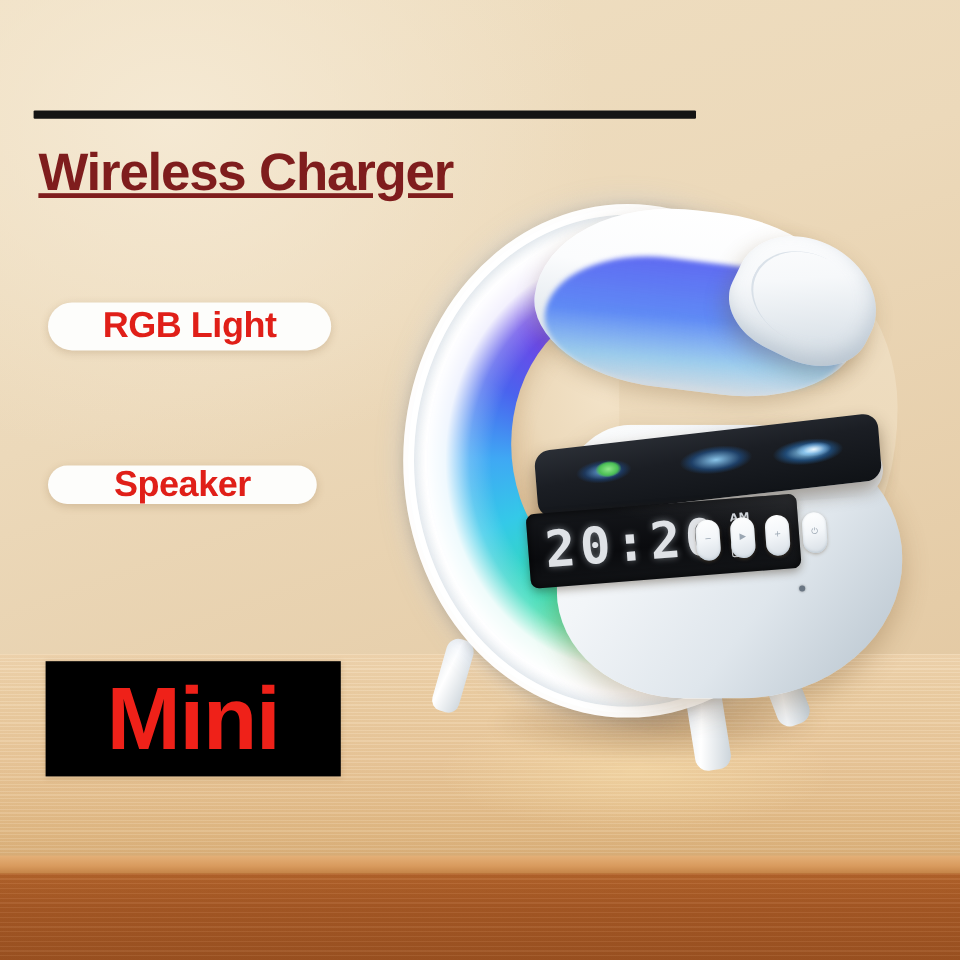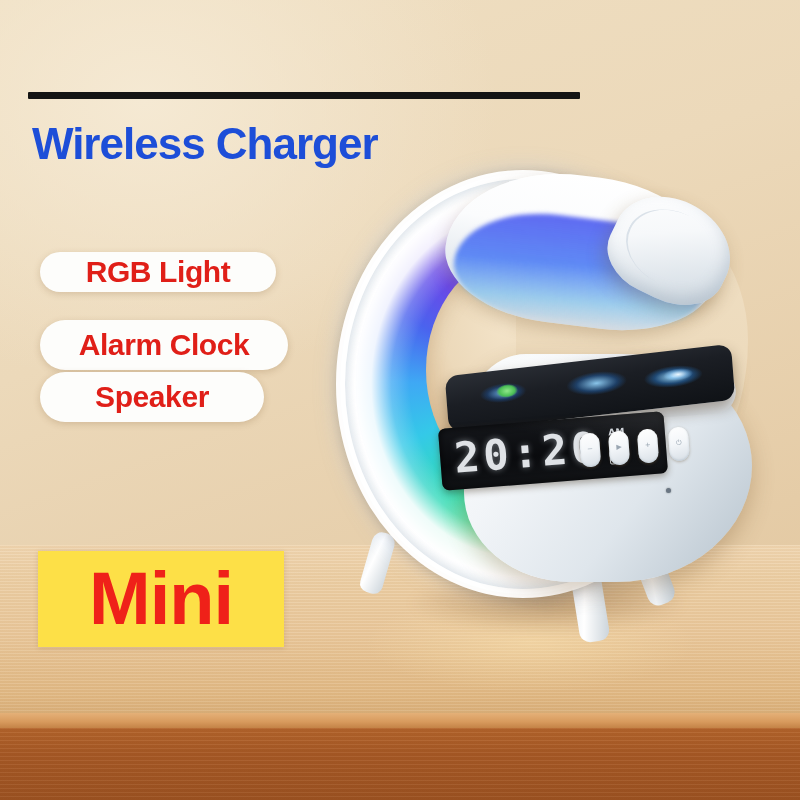--- a/index.html
+++ b/index.html
@@ -66,46 +66,46 @@
     font-size:57px; font-weight:bold; color:#121212;
     letter-spacing:-1.5px; line-height:1;
     white-space:nowrap;
   }
   .title-rule{
     position:absolute; left:28px; top:92px; width:552px; height:7px;
     background:#141414; border-radius:1px;
   }
   .title-sub{
     position:absolute; left:32px; top:122px;
-    font-size:44px; font-weight:bold; color:#1d4ed8;
-    letter-spacing:-1px; line-height:1; white-space:nowrap;
+    font-size:44px; font-weight:bold; color:#7f1d1d;
+    letter-spacing:-1px; line-height:1; white-space:nowrap;text-decoration:underline;
   }
 
   
   .pill{
     position:absolute; left:40px;
     display:flex; align-items:center; justify-content:center;
     background:#fdfdfb;
     border-radius:40px;
     color:#e01f18;
     font-weight:bold;
     font-size:30px;
     letter-spacing:-.4px;
     box-shadow:0 2px 7px rgba(120,80,40,.22);
     white-space:nowrap;
   }
   .pill-1{ top:252px; width:236px; height:40px; }
   .pill-2{ top:320px; width:248px; height:50px; }
-  .pill-3{ top:372px; width:224px; height:50px; }
+  .pill-3{ top:388px; width:224px; height:32px; }
 
   
   .mini-badge{
     position:absolute; left:38px; top:551px;
     width:246px; height:96px;
-    background:#fde047;
+    background:#000000;
     display:flex; align-items:center; justify-content:center;
     box-shadow:0 1px 5px rgba(120,80,40,.2);
   }
   .mini-badge span{
     font-size:74px; font-weight:bold; color:#ef2119;
     letter-spacing:-1px; line-height:1;
   }
 
   
   .product{
@@ -333,23 +333,20 @@
   <div class="desk-top"></div>
   <div class="desk-glow"></div>
   <div class="desk-bevel"></div>
   <div class="desk-front"></div>
 
   <div class="title-rule"></div>
   <div class="title-sub">Wireless Charger</div>
 
   <div class="pill pill-1">
     <span>RGB Light</span>
-  </div>
-  <div class="pill pill-2">
-    <span>Alarm Clock</span>
   </div>
   <div class="pill pill-3">
     <span>Speaker</span>
   </div>
 
   <div class="mini-badge">
     <span>Mini</span>
   </div>
 
   <div class="product">

